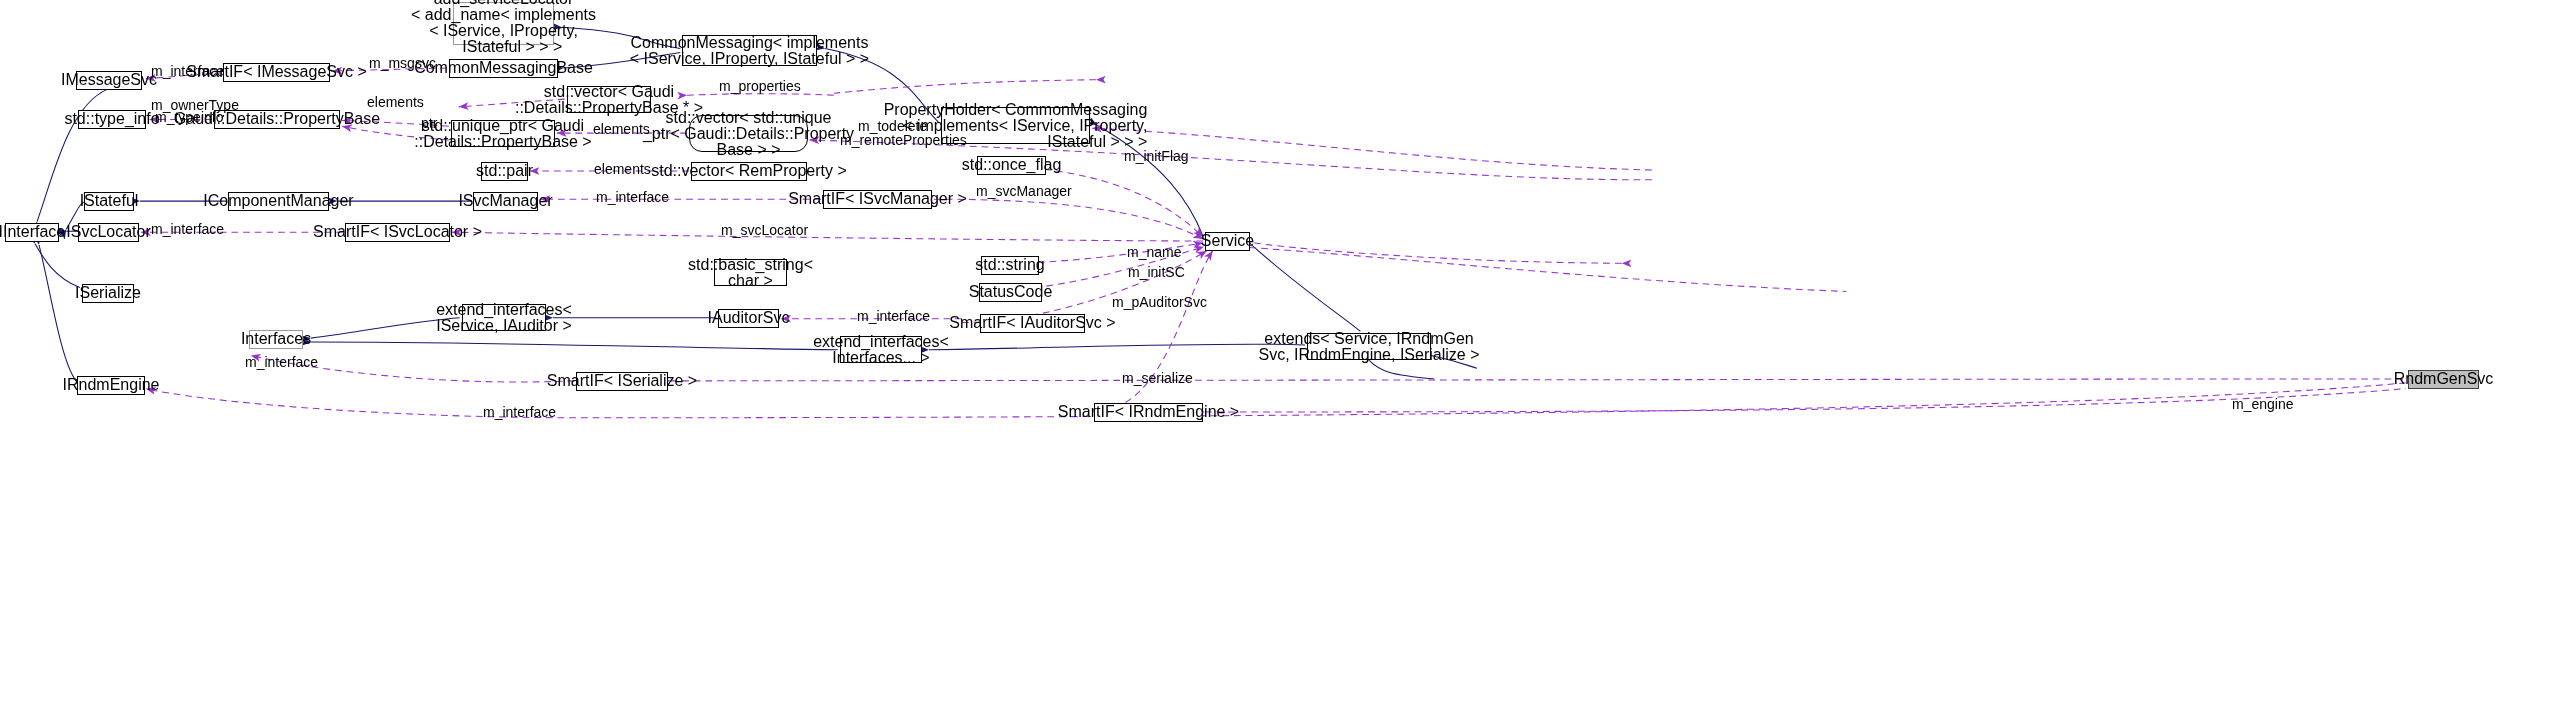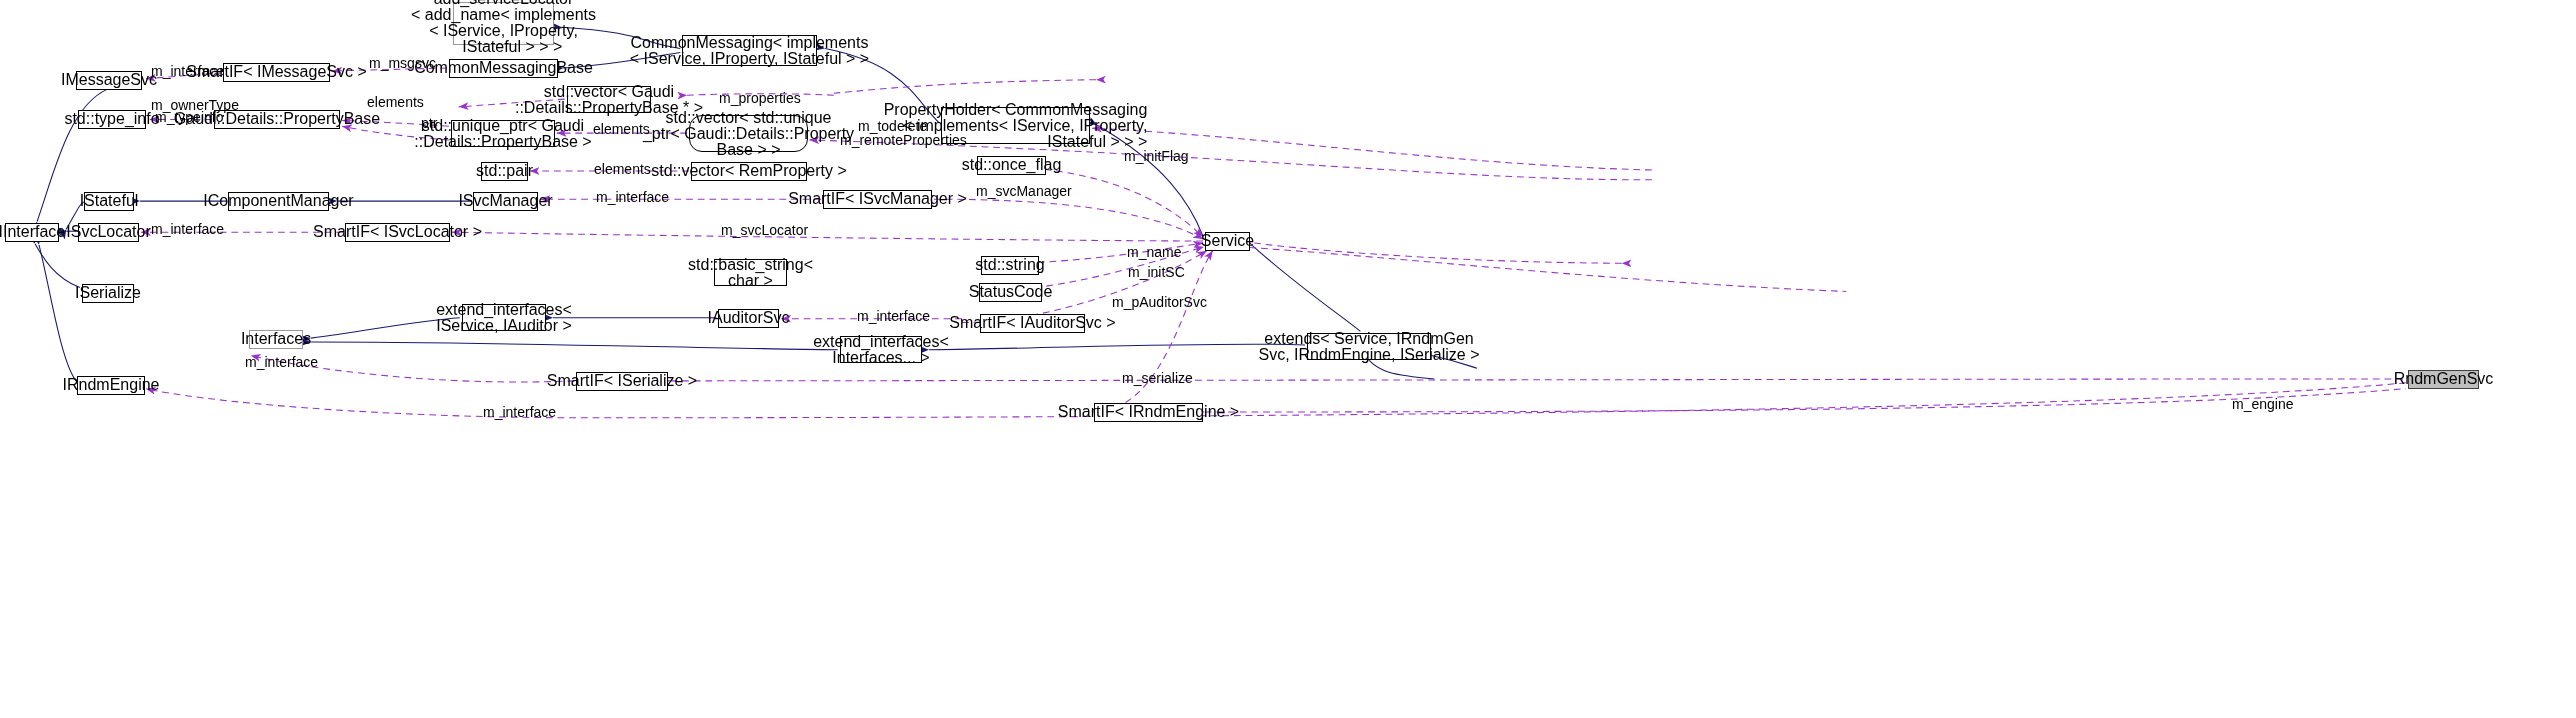--- a/index.html
+++ b/index.html
@@ -128,21 +128,21 @@
     <div class="node" style="left: 840px; top: 336px; width: 82px; height: 27px;">extend_interfaces&lt;
 Interfaces... &gt;</div>
     <div class="node" style="left: 1307px; top: 333px; width: 124px; height: 27px;">extends&lt; Service, IRndmGen
 Svc, IRndmEngine, ISerialize &gt;</div>
     <div class="node" style="left: 576px; top: 372px; width: 92px; height: 18.5px;">SmartIF&lt; ISerialize &gt;</div>
     <div class="node" style="left: 77px; top: 376px; width: 68px; height: 18.5px;">IRndmEngine</div>
     <div class="node filled" style="left: 2408px; top: 370px; width: 71px; height: 18.5px;">RndmGenSvc</div>
     <div class="node" style="left: 1094px; top: 403px; width: 109px; height: 18.5px;">SmartIF&lt; IRndmEngine &gt;</div>
     <div class="elabel" style="left: 369px; top: 56px;">m_msgsvc</div>
     <div class="elabel" style="left: 151px; top: 64px;">m_interface</div>
-    <div class="elabel" style="left: 719px; top: 91px;">m_properties</div>
+    <div class="elabel" style="left: 719px; top: 79px;">m_properties</div>
     <div class="elabel" style="left: 367px; top: 95px;">elements</div>
     <div class="elabel" style="left: 151px; top: 98px;">m_ownerType</div>
     <div class="elabel" style="left: 155px; top: 110px;">m_typeinfo</div>
     <div class="elabel" style="left: 387px; top: 116px; padding-left: 34px;">ptr</div>
     <div class="elabel" style="left: 858px; top: 119px;">m_todelete</div>
     <div class="elabel" style="left: 593px; top: 122px;">elements</div>
     <div class="elabel" style="left: 840px; top: 133px;">m_remoteProperties</div>
     <div class="elabel" style="left: 1124px; top: 149px;">m_initFlag</div>
     <div class="elabel" style="left: 594px; top: 162px;">elements</div>
     <div class="elabel" style="left: 976px; top: 184px;">m_svcManager</div>

